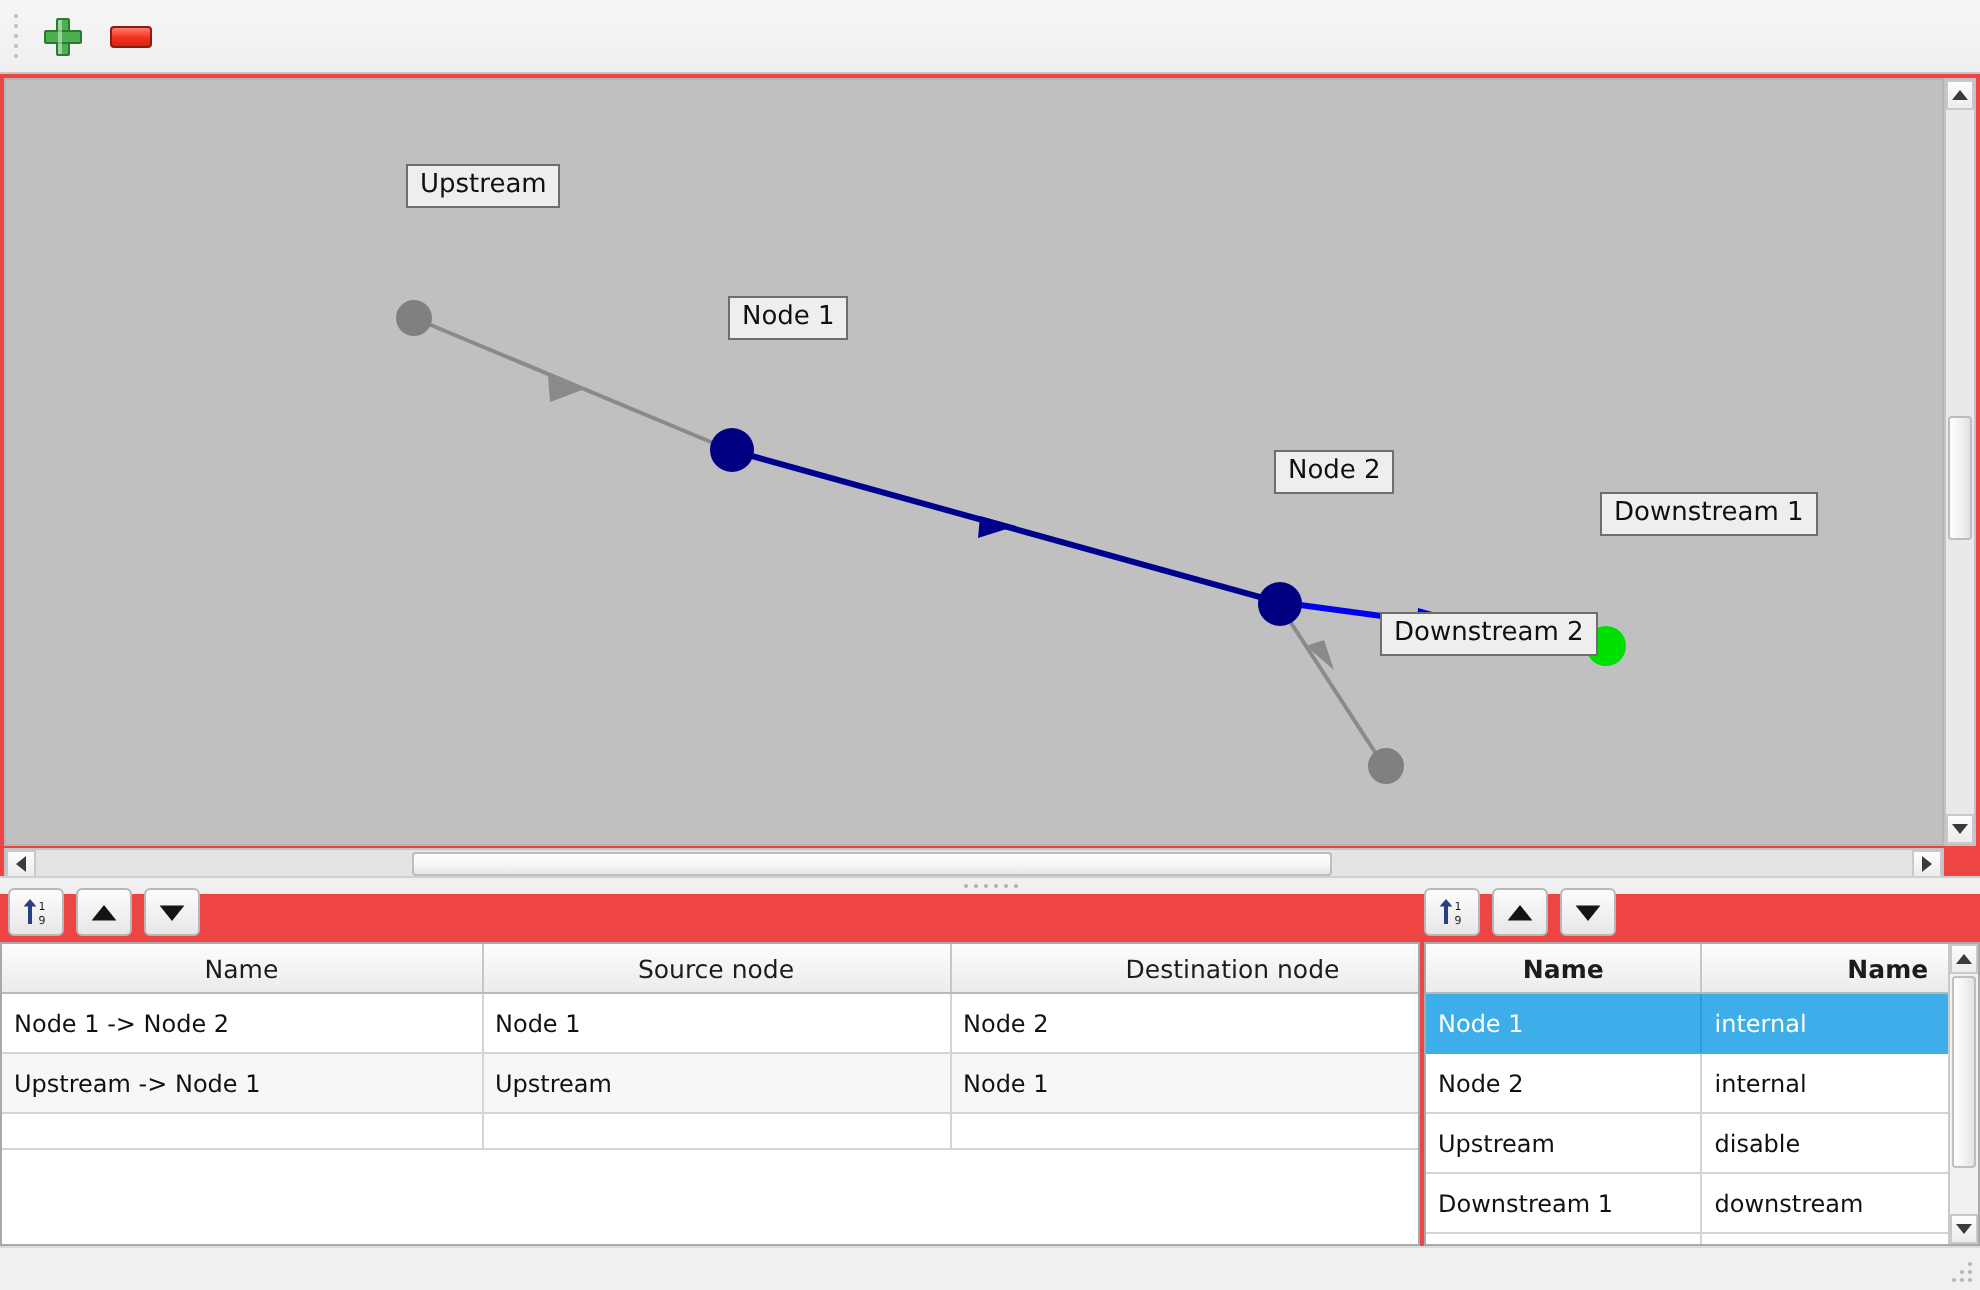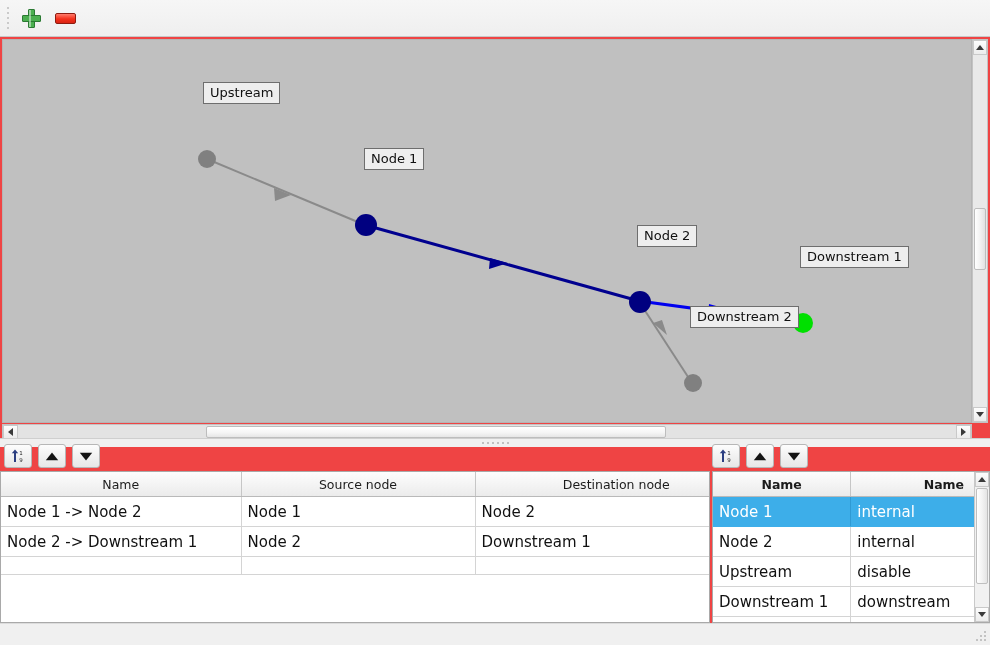--- a/index.html
+++ b/index.html
@@ -170,21 +170,21 @@
     color: #1c1c1c;
     text-align: center;
     padding: 0;
   }
   th:last-child { border-right: none; padding-left: 48px; }
   td {
     height: 29px;
     border-right: 1px solid #d4d4d4;
     border-bottom: 1px solid #d4d4d4;
     padding: 0 6px;
-    font-size: 15px;
+    font-size: 12px;
     color: #111111;
     white-space: nowrap;
     overflow: hidden;
   }
   td:last-child { border-right: none; }
   tr.alt td { background: #f7f7f7; }
   tr.blank td { height: 17px; border-right: 1px solid #d4d4d4; }
 
   
   #right-table th { font-weight: bold; }
@@ -379,24 +379,24 @@
           <th>Source node</th>
           <th>Destination node</th>
         </tr>
       </thead>
       <tbody>
         <tr>
           <td>Node 1 -&gt; Node 2</td>
           <td>Node 1</td>
           <td>Node 2</td>
         </tr>
-        <tr>
-          <td>Node 2 -&gt; Downstream 1</td>
-          <td>Node 2</td>
-          <td>Downstream 1</td>
+        <tr class="alt">
+          <td>Upstream -&gt; Node 1</td>
+          <td>Upstream</td>
+          <td>Node 1</td>
         </tr>
         <tr class="blank">
           <td></td>
             <td></td>
             <td></td>
         </tr>
       </tbody>
     </table>
   </div>
 

